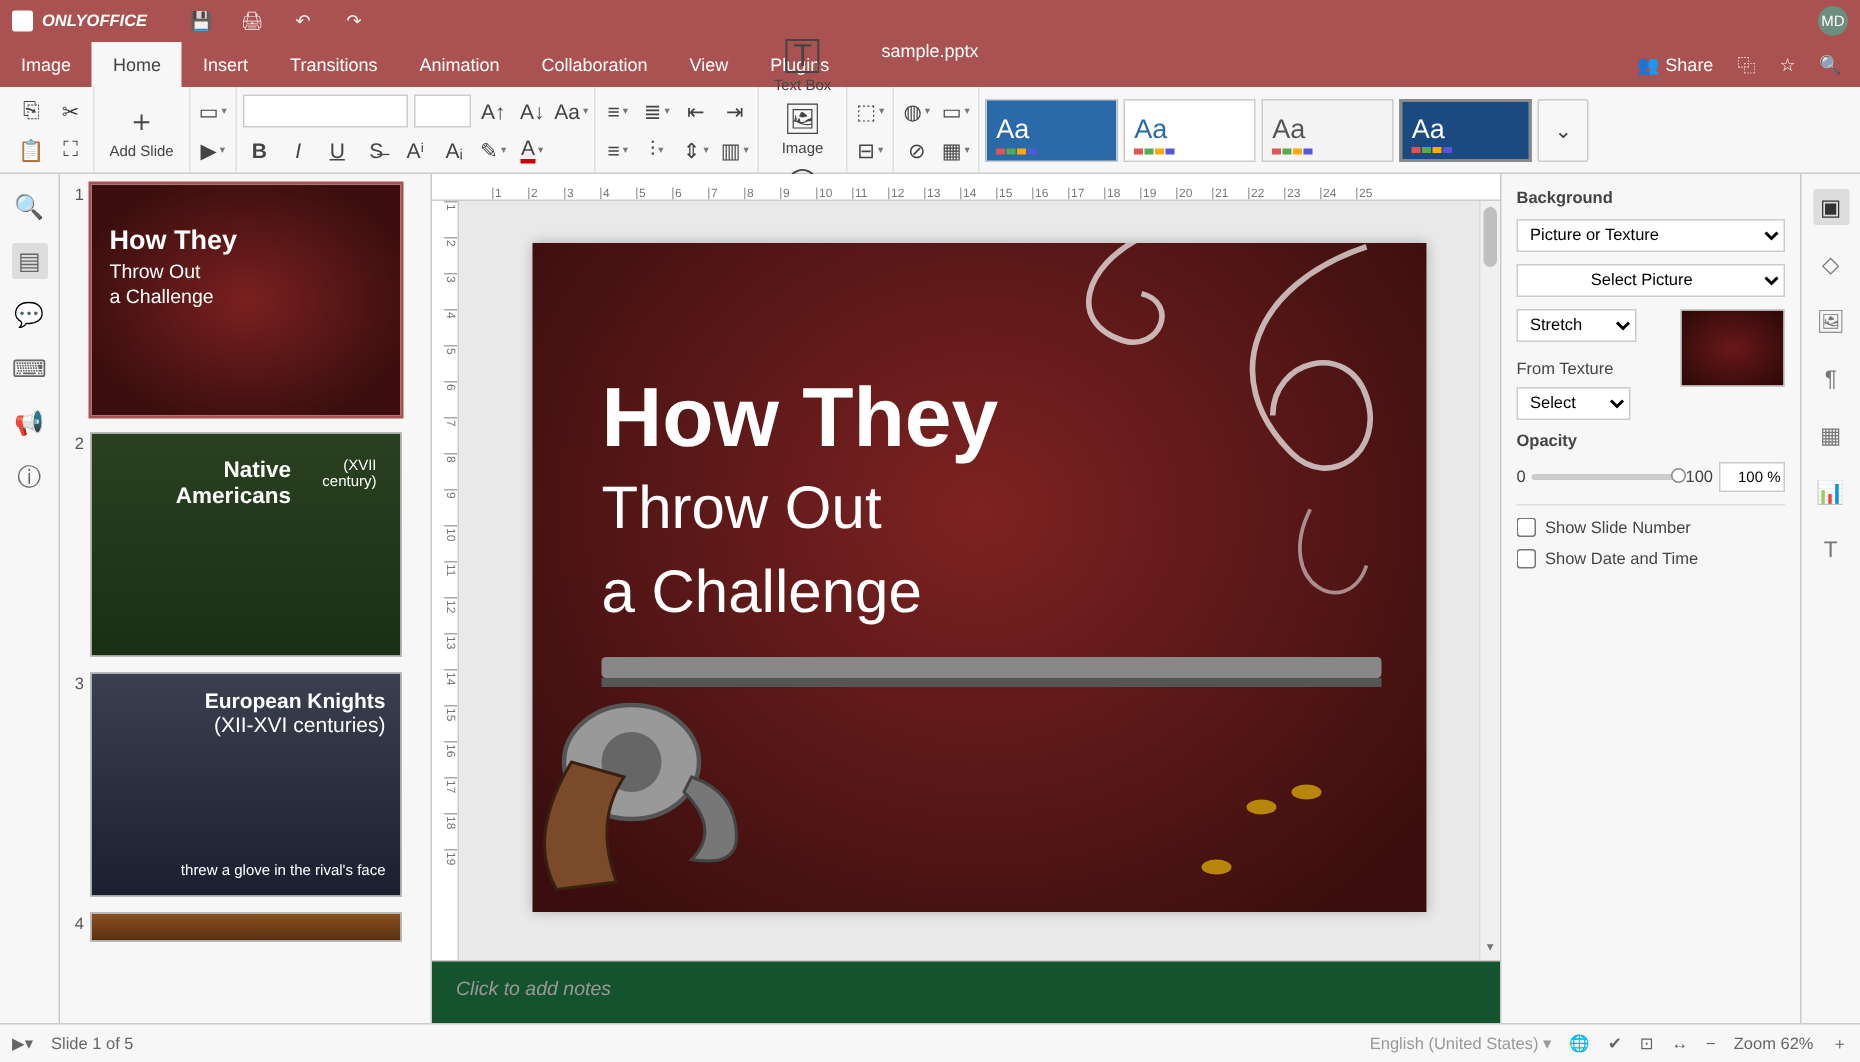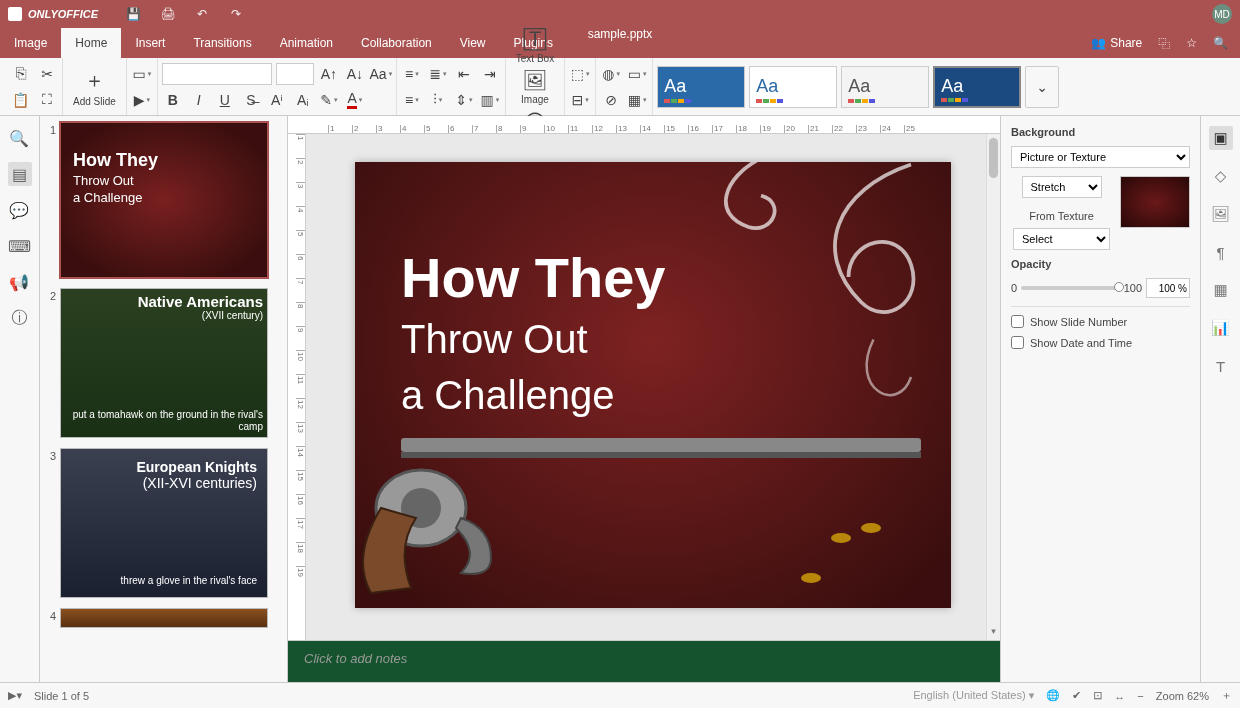--- a/index.html
+++ b/index.html
@@ -49,21 +49,21 @@
 .slide-thumb-row { display: flex; gap: 4px; margin-bottom: 10px; }
 .slide-num { width: 12px; font-size: 11px; color: #555; text-align: right; padding-top: 2px; }
 .slide-thumb { width: 208px; height: 156px; border: 1px solid #bbb; position: relative; overflow: hidden; cursor: pointer; }
 .slide-thumb.sel { outline: 2px solid #aa5252; outline-offset: -1px; }
 .slide-thumb.h120 { height: 150px; }
 
 
 .th1 { background: radial-gradient(ellipse at center, #7a2020 0%, #3a0e0e 80%); color: #fff; padding: 28px 12px; font-family: Georgia, serif; }
 .th1 h1 { font-size: 18px; font-weight: bold; line-height: 1.1; }
 .th1 p { font-size: 13px; margin-top: 2px; }
-.th2 { background: linear-gradient(#2a4020, #1a3015); color: #fff; font-family: Georgia, serif; padding: 4px; display: flex; flex-direction: column; }
+.th2 { background: linear-gradient(#2a4020, #1a3015); color: #fff; font-family: Georgia, serif; padding: 16px; display: flex; flex-direction: row; }
 .th2 h2 { font-size: 15px; text-align: right; }
 .th2 .sub { font-size: 10px; text-align: right; }
 .th2 .desc { font-size: 10px; text-align: right; margin-top: auto; line-height: 1.2; }
 .th3 { background: linear-gradient(#3a4050, #1a2030); color: #fff; font-family: Georgia, serif; padding: 10px; display: flex; flex-direction: column; }
 .th3 h2 { font-size: 14px; text-align: right; }
 .th3 .sub { font-size: 14px; text-align: right; }
 .th3 .desc { font-size: 10px; text-align: right; margin-top: auto; line-height: 1.2; }
 .th4 { background: linear-gradient(#8a5020, #5a3010); }
 
 .canvas-area { flex: 1; background: #e9e9e9; position: relative; display: flex; flex-direction: column; overflow: hidden; }
@@ -299,21 +299,20 @@
         <h1>How They</h1>
         <p>Throw Out</p>
         <p>a Challenge</p>
       </div>
     </div>
     <div class="slide-thumb-row">
       <div class="slide-num">2</div>
       <div class="slide-thumb th2 h120">
         <h2>Native Americans</h2>
         <div class="sub">(XVII century)</div>
-        <div class="desc">put a tomahawk on the ground in the rival's camp</div>
       </div>
     </div>
     <div class="slide-thumb-row">
       <div class="slide-num">3</div>
       <div class="slide-thumb th3 h120">
         <h2>European Knights</h2>
         <div class="sub">(XII-XVI centuries)</div>
         <div class="desc">threw a glove in the rival's face</div>
       </div>
     </div>
@@ -400,25 +399,26 @@
             <span class="arr dn">▾</span>
           </div>
       </div>
     </div>
     <div class="notes">Click to add notes</div>
   </div>
 
   <div class="right-panel">
     <label>Background</label>
     <select><option>Picture or Texture</option></select>
+    <select style="text-align:center;"><option>Select Picture</option></select>
     <div class="row">
-      <div style="flex:1;display:flex;flex-direction:column;gap:6px;align-items:center;">
+      <div style="flex:1;display:flex;flex-direction:column;gap:6px;">
         <select style="width:80px;"><option>Stretch</option></select>
         <label style="font-weight:normal;margin-top:6px;">From Texture</label>
-        <select style="width:97px;"><option>Select</option></select>
+        <select style="width:76px;"><option>Select</option></select>
       </div>
       <div class="tex-preview"></div>
     </div>
     <label>Opacity</label>
     <div class="opacity-row">
       <span>0</span>
       <div class="track">
           <div class="knob"></div>
         </div>
       <span>100</span>

